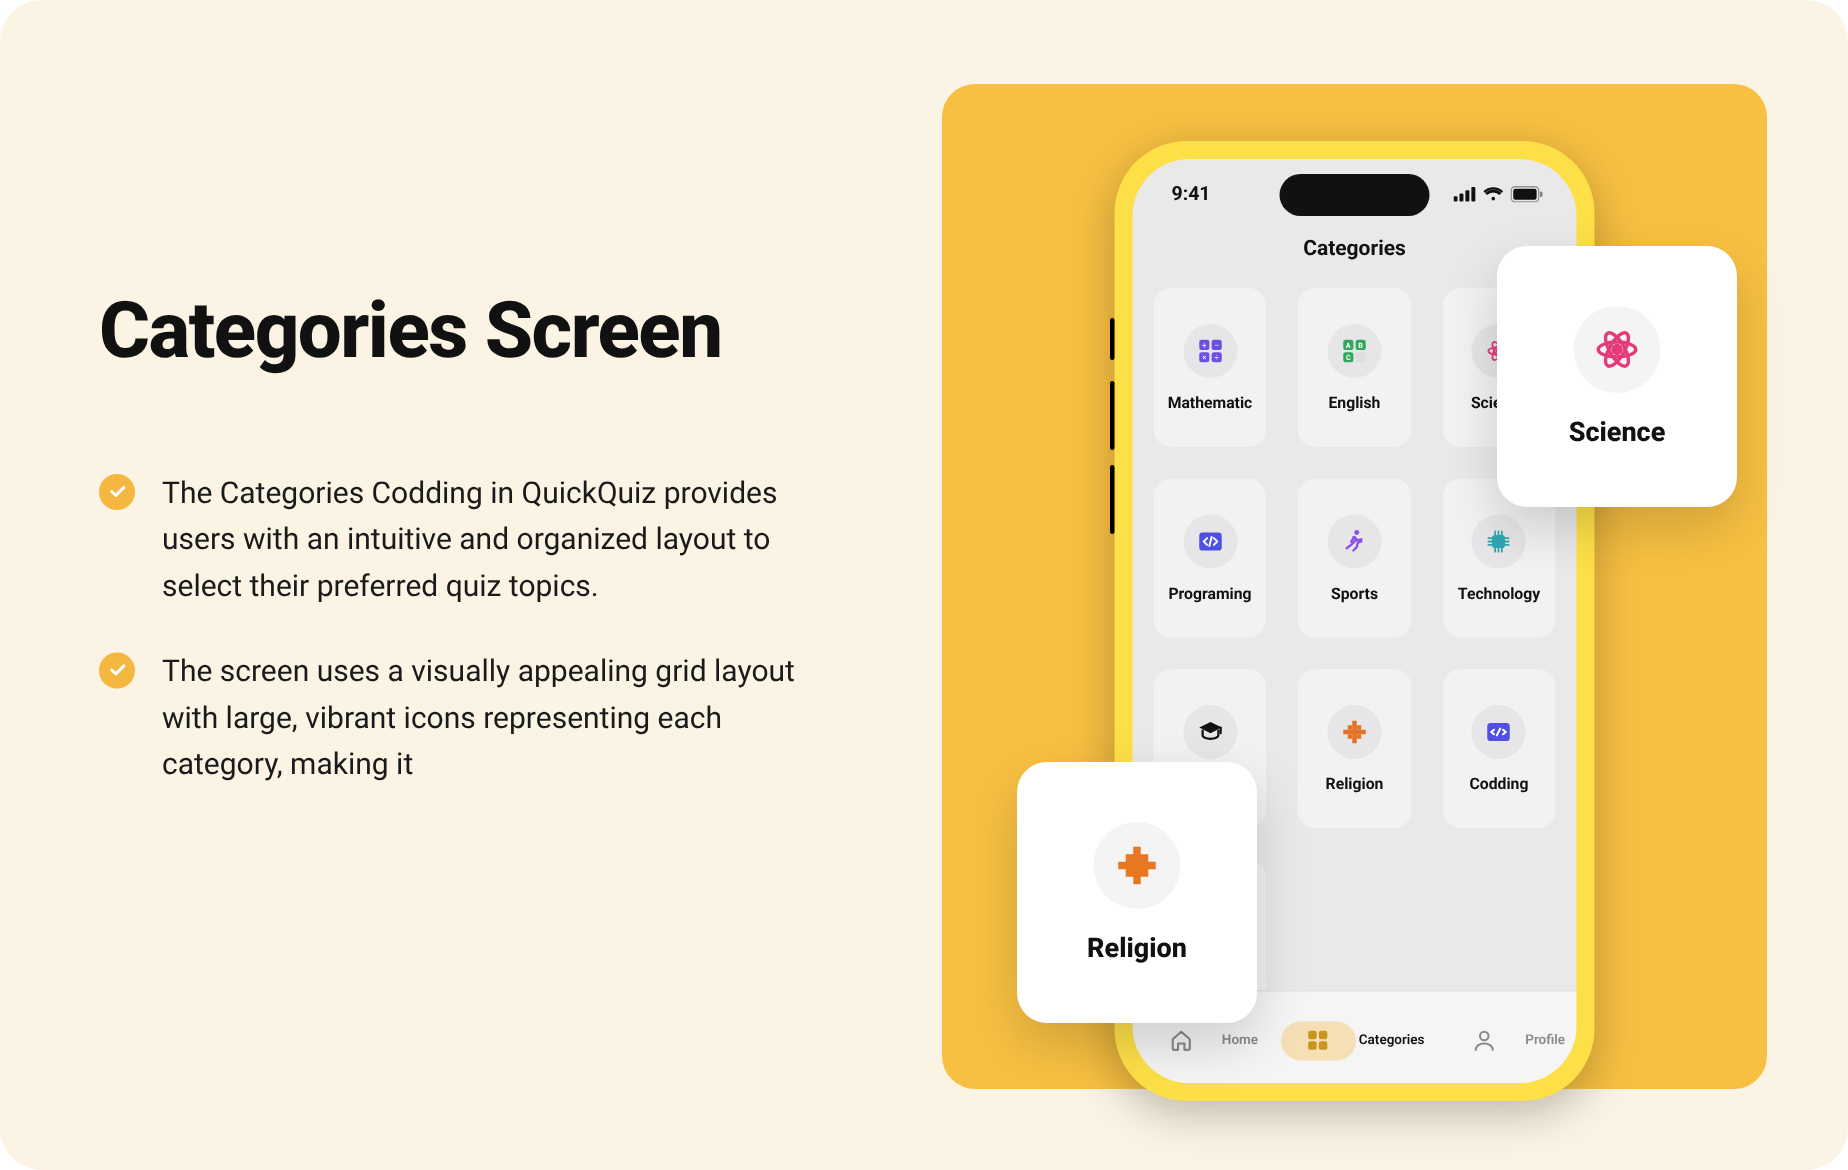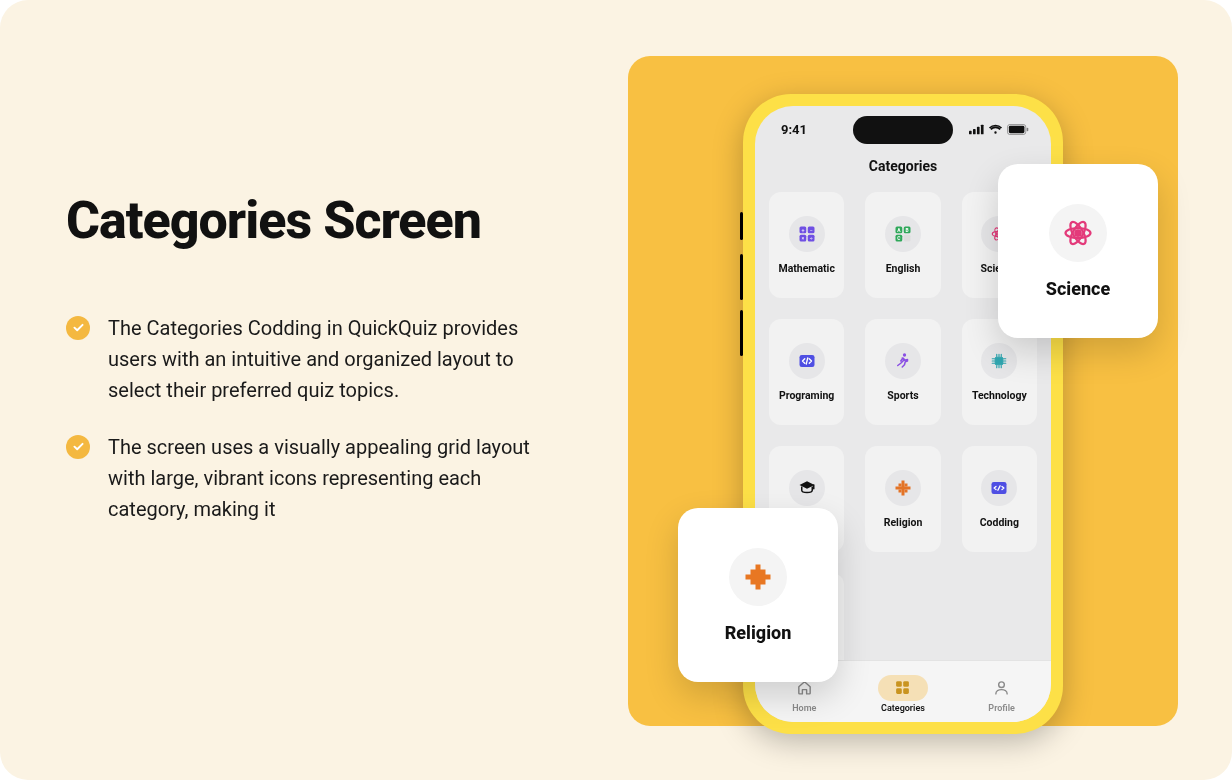--- a/index.html
+++ b/index.html
@@ -143,21 +143,21 @@
 
   .bottom-nav {
     position: absolute; bottom: 0; left: 0; right: 0;
     height: 62px;
     background: #f5f5f5;
     border-top: 1px solid #e3e3e3;
     display: flex; justify-content: space-around; align-items: center;
     padding-top: 4px;
   }
   .nav-item {
-    display: flex; flex-direction: column; align-items: center; gap: 2px;
+    display: flex; flex-direction: row; align-items: center; gap: 2px;
     color: #8a8a8a; font-size: 9px; font-weight: 600;
   }
   .nav-item.active { color: #111; }
   .nav-item.active .nav-ico-wrap {
     background: #f5e0b6; border-radius: 18px;
   }
   .nav-ico-wrap {
     width: 50px; height: 26px;
     display: flex; align-items: center; justify-content: center;
   }

